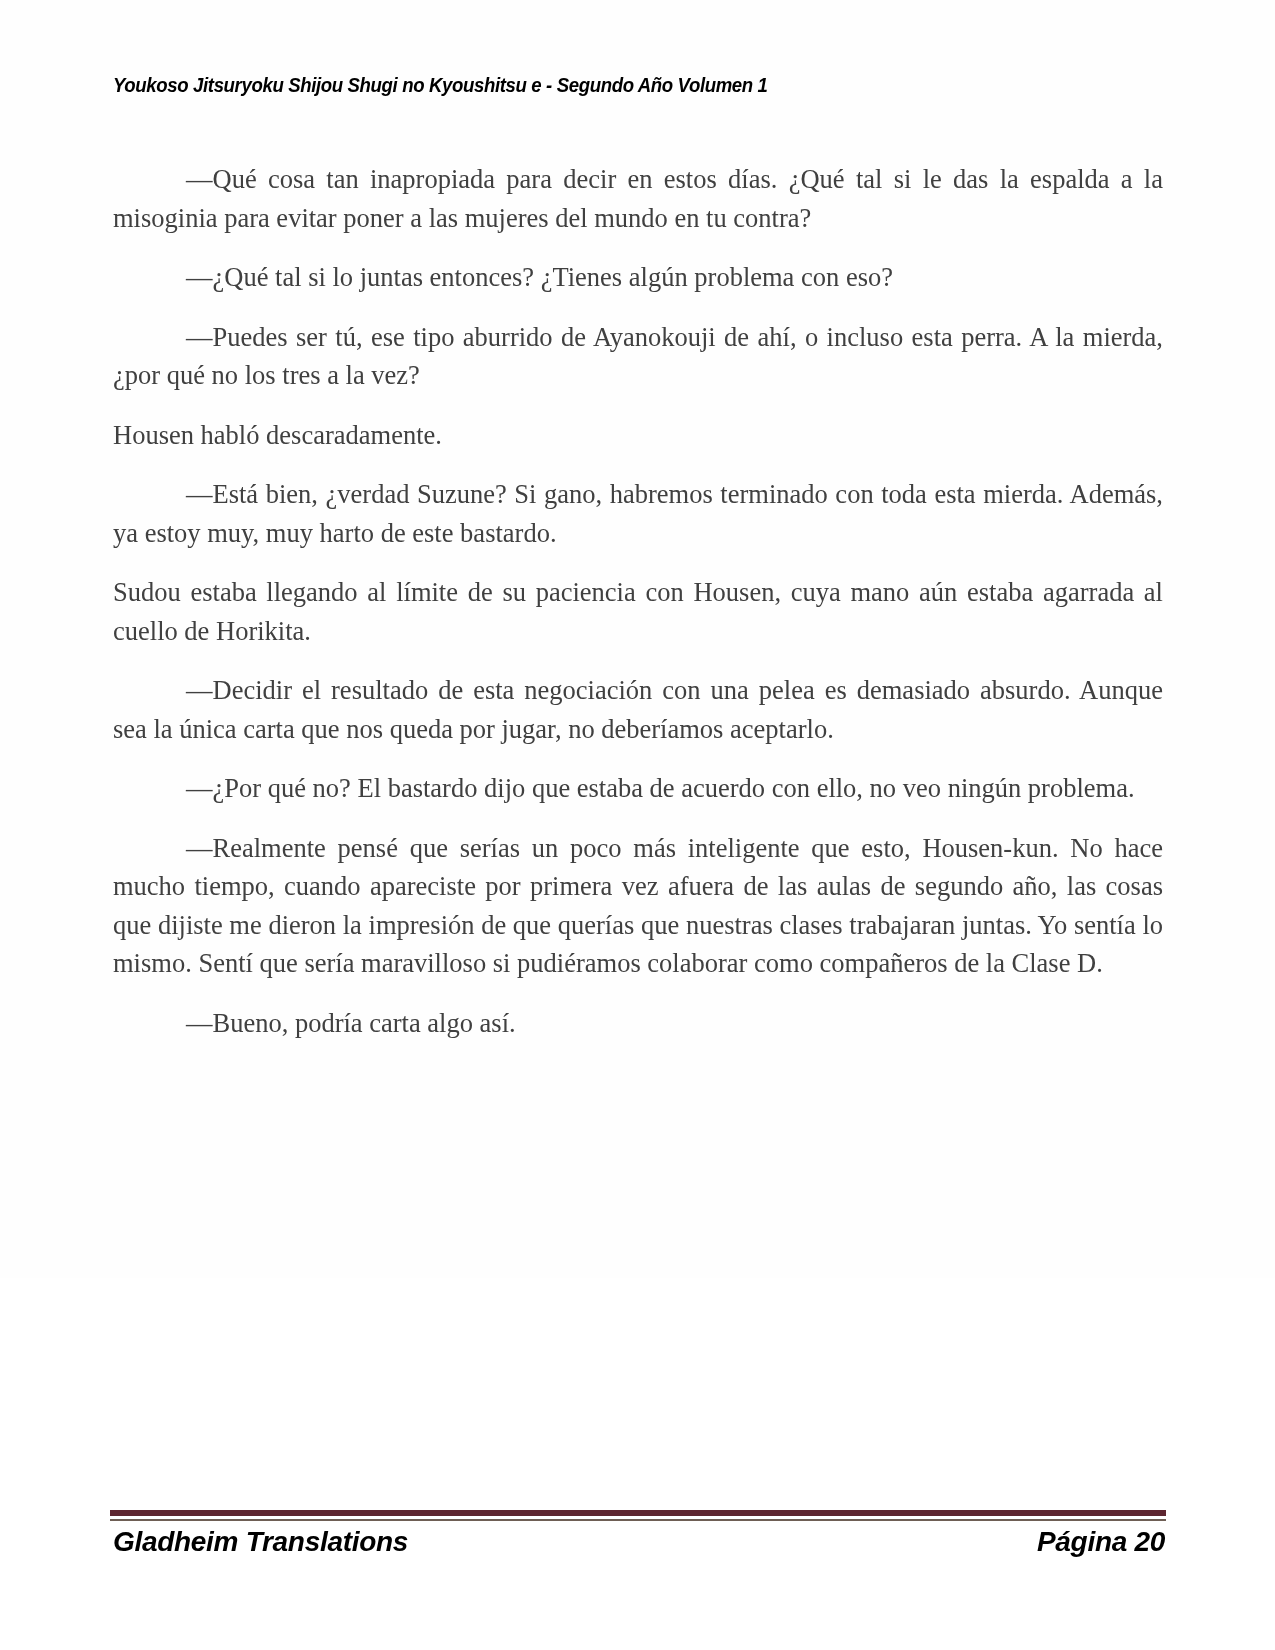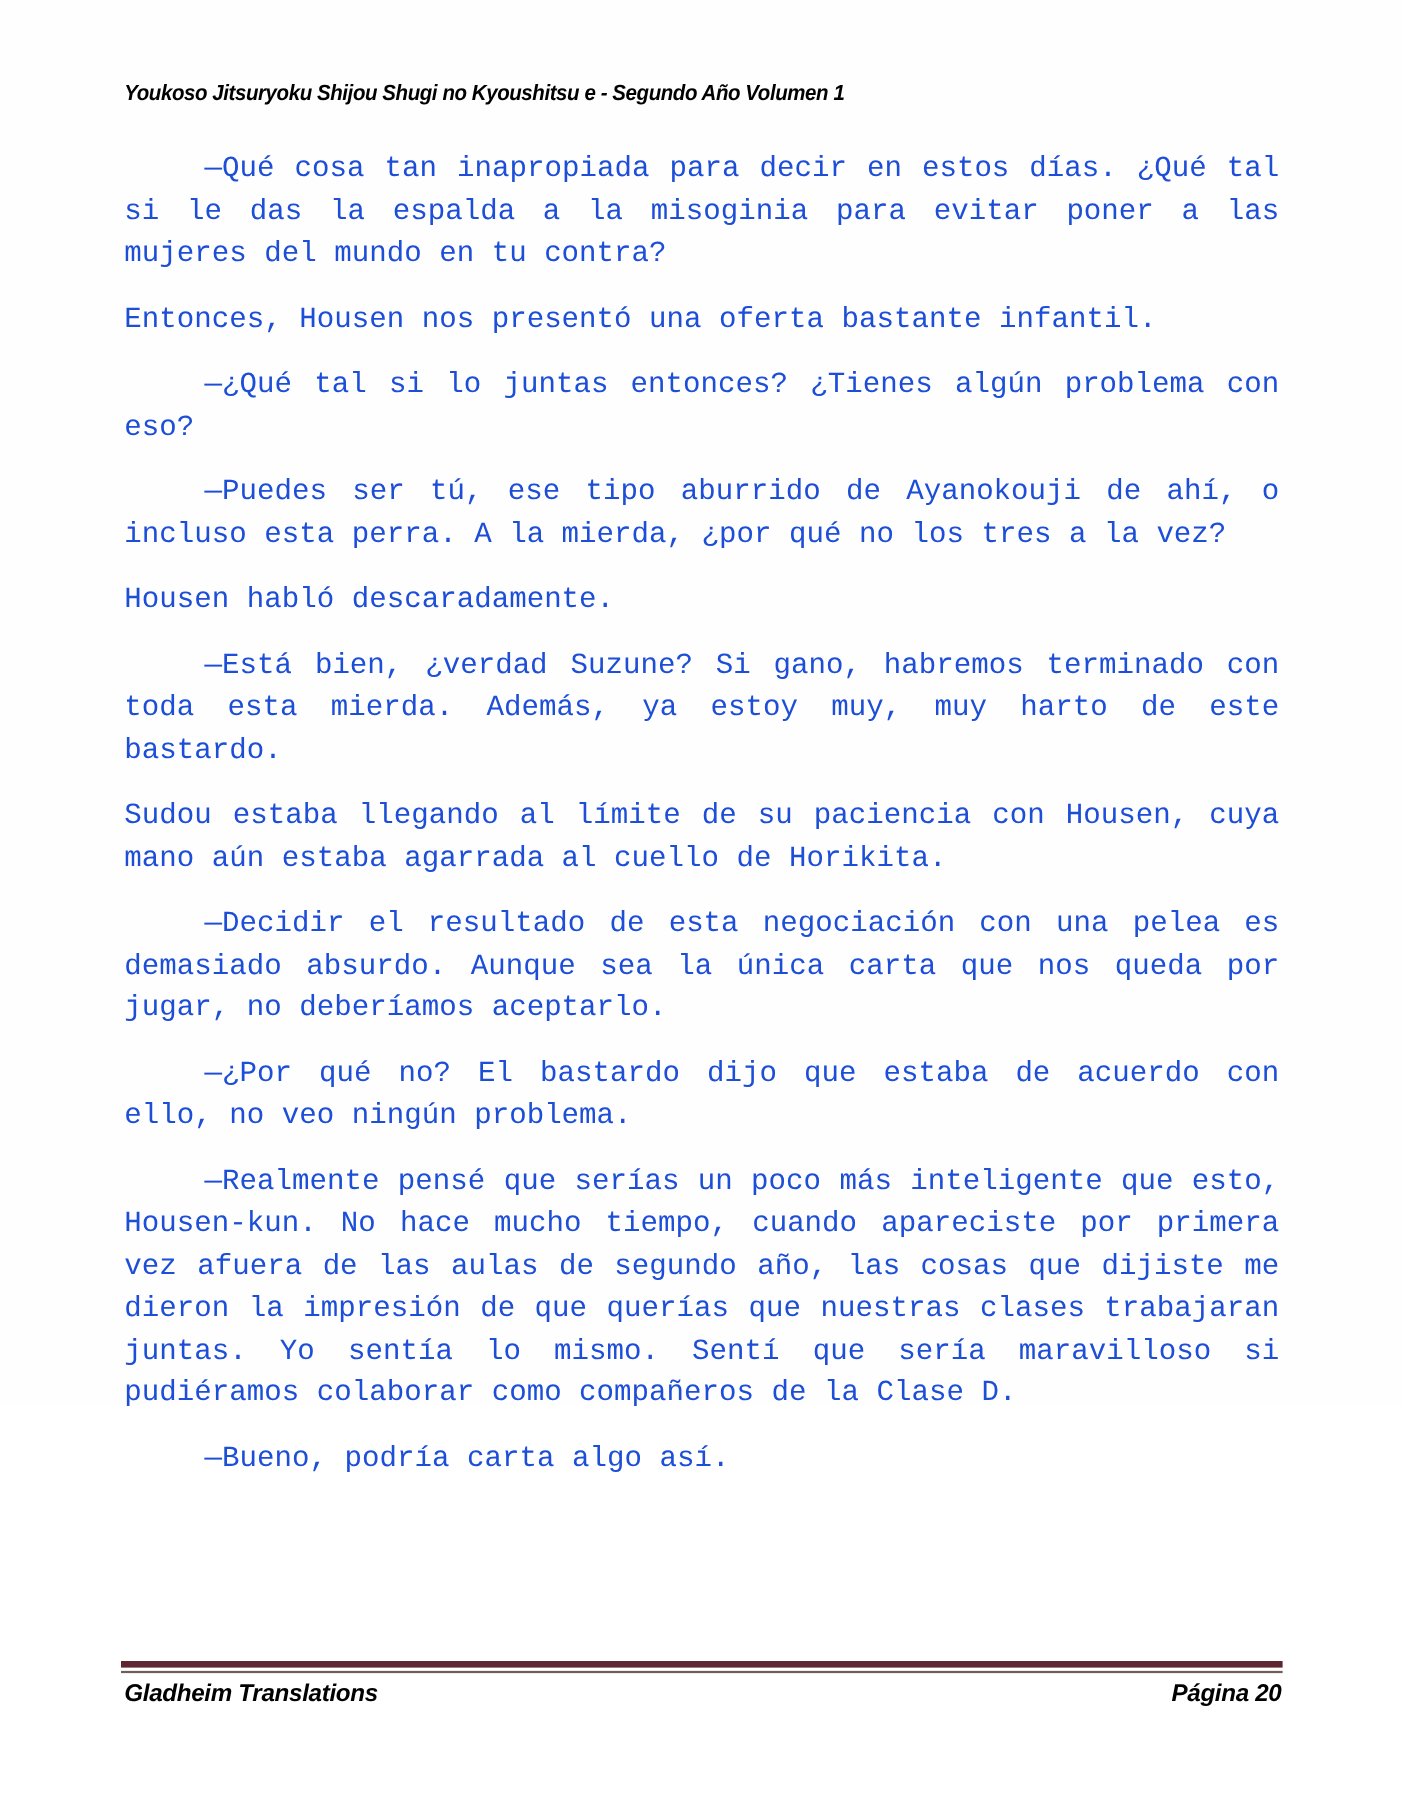--- a/index.html
+++ b/index.html
@@ -32,26 +32,26 @@
     font-size: 20px;
     letter-spacing: -0.4px;
     transform: scaleX(0.93);
     transform-origin: left top;
     white-space: nowrap;
     color: #000;
   }
   .body-text {
     position: absolute;
     left: 113px;
-    top: 134px;
+    top: 160px;
     width: 1050px;
-    font-family: Liberation Mono, monospace;
+    font-family: Liberation Serif, serif;
     font-size: 26.5px;
     line-height: 38.5px;
-    color: #1d4ed8;
+    color: #404040;
   }
   .para {
     margin: 0 0 21px 0;
     text-align: justify;
     hyphens: none;
   }
   .para.dialogue {
     text-indent: 73px;
   }
   .footer-rule {
@@ -76,40 +76,39 @@
     background: #6e5e55;
   }
   .footer {
     position: absolute;
     left: 113px;
     top: 1526px;
     width: 1052px;
     font-family: "Liberation Sans", sans-serif;
     font-weight: bold;
     font-style: italic;
-    font-size: 22px;
+    font-size: 28px;
     letter-spacing: -0.3px;
     display: flex;
     justify-content: space-between;
     color: #000;
   }
   .footer span {
     display: inline-block;
   }
 </style>
 </head>
 <body>
 
 <div class="page">
 
   <div class="running-header">Youkoso Jitsuryoku Shijou Shugi no Kyoushitsu e - Segundo Año Volumen 1</div>
 
   <div class="body-text">
     <p class="para dialogue">—Qué cosa tan inapropiada para decir en estos días. ¿Qué tal si le das la espalda a la misoginia para evitar poner a las mujeres del mundo en tu contra?</p>
-    <p class="para narration">Entonces, Housen nos presentó una oferta bastante infantil.</p>
     <p class="para dialogue">—¿Qué tal si lo juntas entonces? ¿Tienes algún problema con eso?</p>
     <p class="para dialogue">—Puedes ser tú, ese tipo aburrido de Ayanokouji de ahí, o incluso esta perra. A la mierda, ¿por qué no los tres a la vez?</p>
     <p class="para narration">Housen habló descaradamente.</p>
     <p class="para dialogue">—Está bien, ¿verdad Suzune? Si gano, habremos terminado con toda esta mierda. Además, ya estoy muy, muy harto de este bastardo.</p>
     <p class="para narration">Sudou estaba llegando al límite de su paciencia con Housen, cuya mano aún estaba agarrada al cuello de Horikita.</p>
     <p class="para dialogue">—Decidir el resultado de esta negociación con una pelea es demasiado absurdo. Aunque sea la única carta que nos queda por jugar, no deberíamos aceptarlo.</p>
     <p class="para dialogue">—¿Por qué no? El bastardo dijo que estaba de acuerdo con ello, no veo ningún problema.</p>
     <p class="para dialogue">—Realmente pensé que serías un poco más inteligente que esto, Housen-kun. No hace mucho tiempo, cuando apareciste por primera vez afuera de las aulas de segundo año, las cosas que dijiste me dieron la impresión de que querías que nuestras clases trabajaran juntas. Yo sentía lo mismo. Sentí que sería maravilloso si pudiéramos colaborar como compañeros de la Clase D.</p>
     <p class="para dialogue">—Bueno, podría carta algo así.</p>
   </div>

